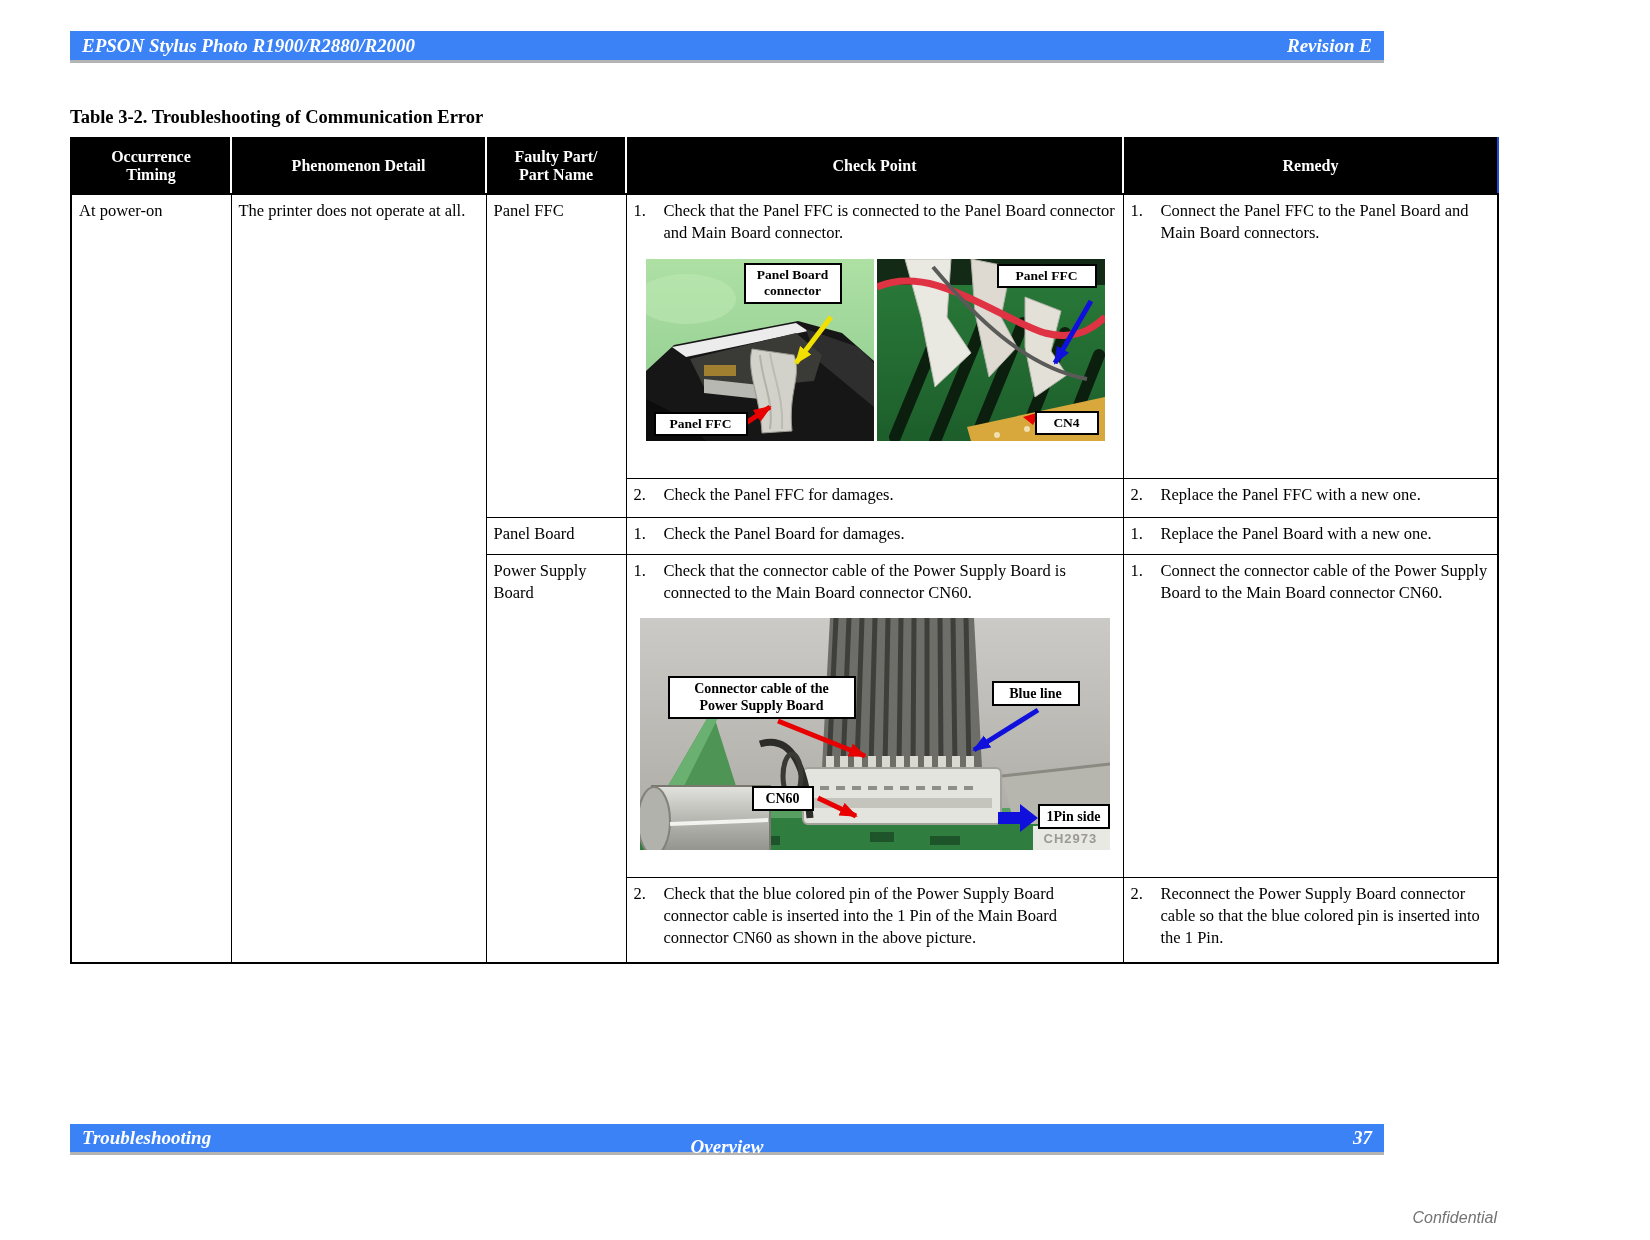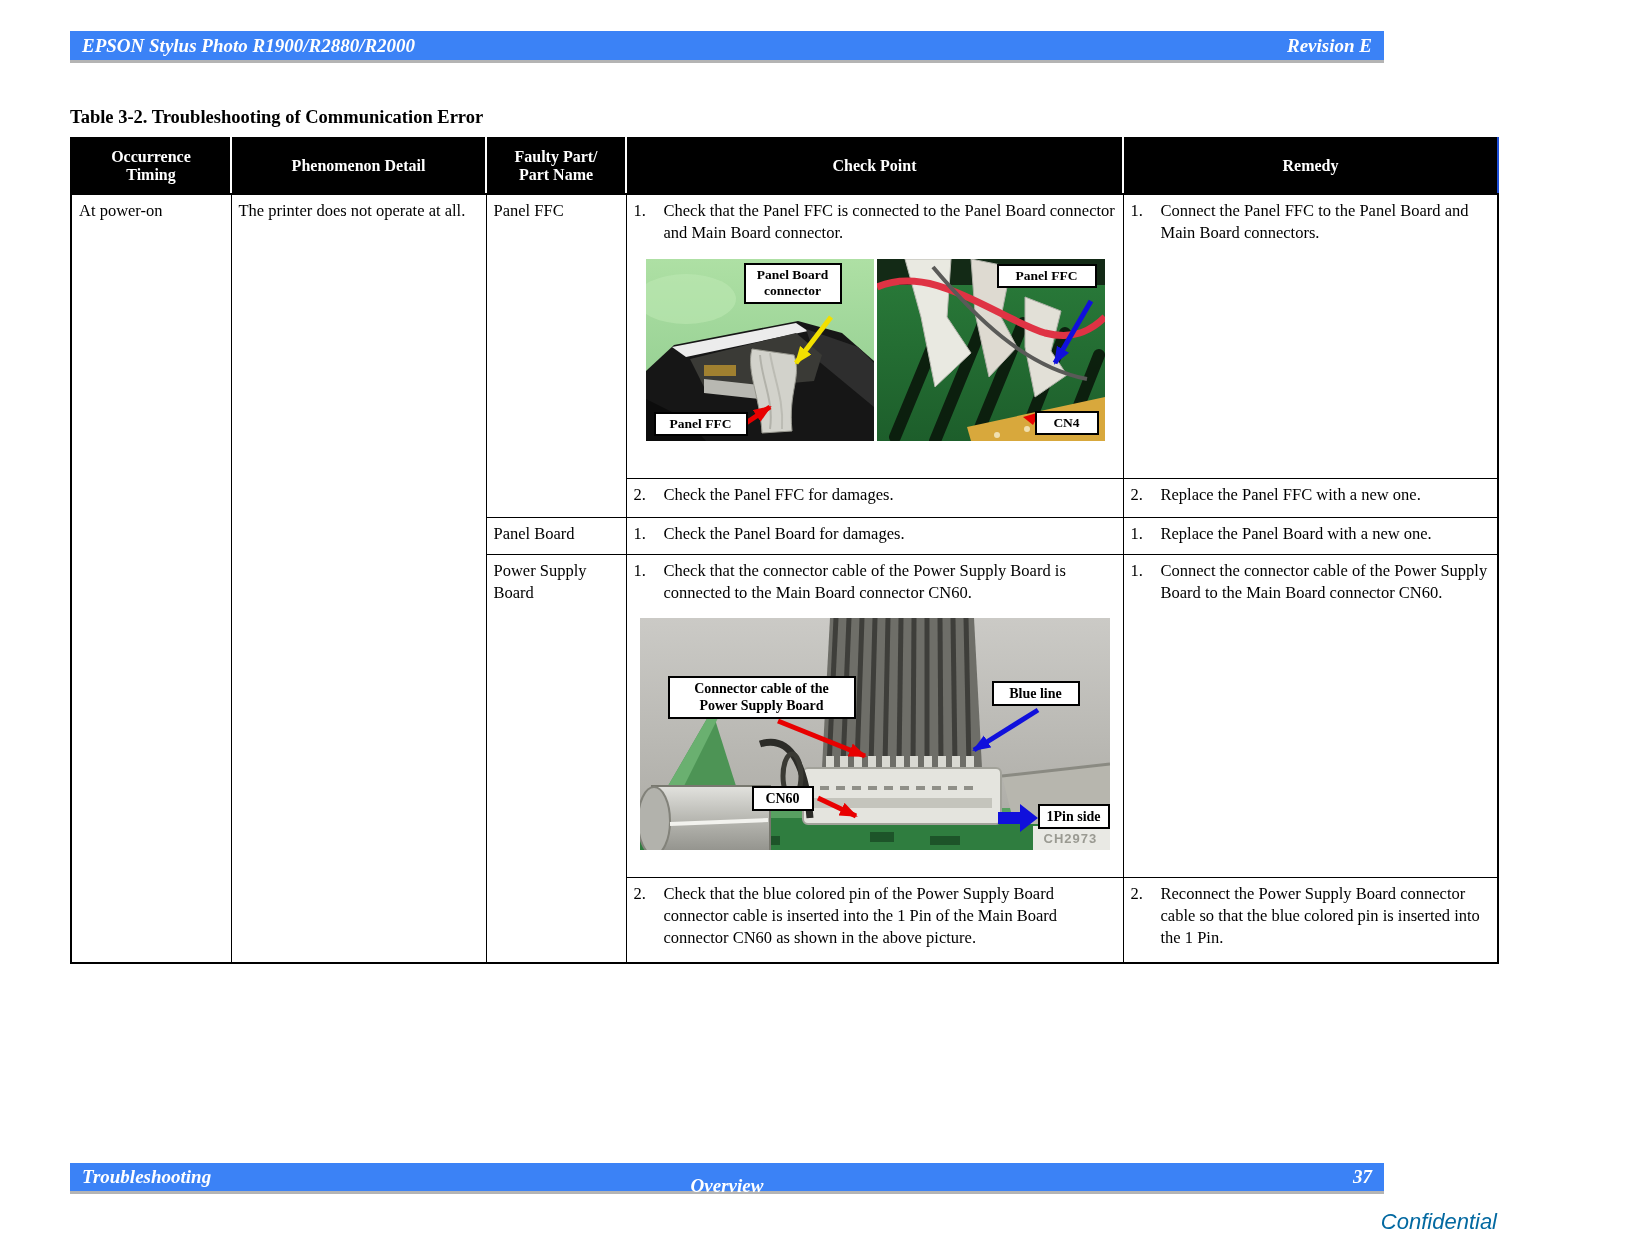--- a/index.html
+++ b/index.html
@@ -5,25 +5,25 @@
   html,body{margin:0;padding:0;background:#fff;}
   .page{position:relative;width:1650px;height:1240px;background:#fff;
         font-family:"Liberation Serif","DejaVu Serif",serif;color:#000;overflow:hidden;}
 
   
   .bar{position:absolute;left:70px;width:1314px;background:#3b82f6;color:#fff;
        display:flex;align-items:center;justify-content:space-between;
        padding:0 12px;box-sizing:border-box;font-weight:bold;font-style:italic;
        font-size:19px;box-shadow:0 3px 0 rgba(140,140,140,.65);}
   .header-bar{top:31px;height:29px;}
-  .footer-bar{top:1163px;height:28px;font-size:19px;gap:12px;}
+  .footer-bar{top:1124px;height:28px;font-size:19px;gap:12px;}
   .footer-center{position:absolute;left:0;right:0;text-align:center;margin-top:18px;}
   .confidential{position:absolute;top:1209px;right:153px;
        font-family:"Liberation Sans","DejaVu Sans",sans-serif;
-       font-style:italic;font-size:22px;color:#0369a1;text-align:right;}
+       font-style:italic;font-size:16px;color:#737373;text-align:right;}
 
   
   .table-title{position:absolute;top:107px;left:70px;width:1427px;text-align:left;
        font-weight:bold;font-size:18.5px;}
 
   
   table.tt{position:absolute;top:137px;left:70px;width:1427px;border-collapse:collapse;
        table-layout:fixed;border:2px solid #000;}
   table.tt td{border:1px solid #000;vertical-align:top;padding:5px 7px;
        font-size:16.5px;line-height:1.32;}

